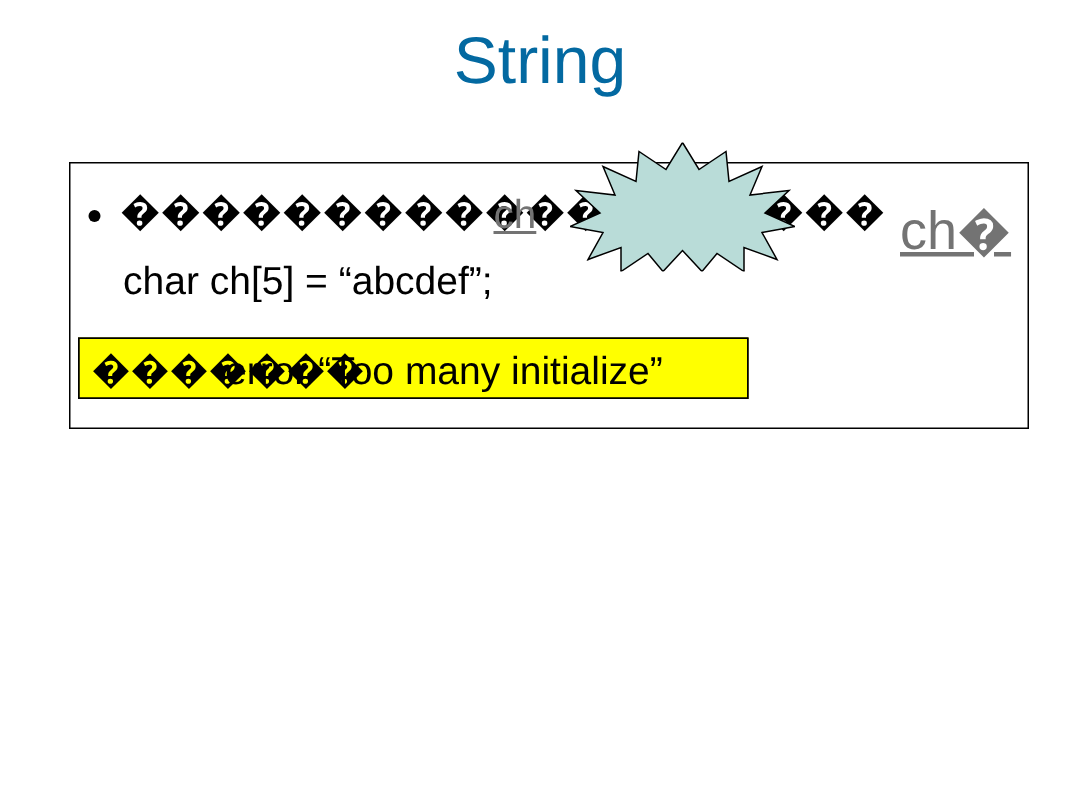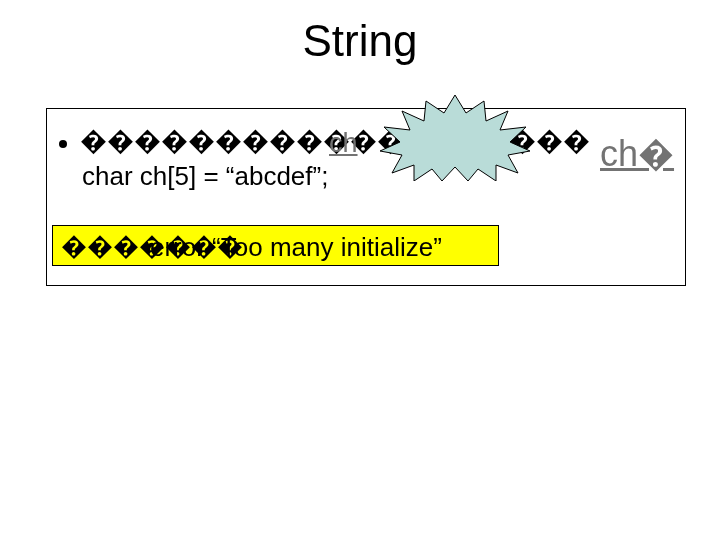--- a/index.html
+++ b/index.html
@@ -1,23 +1,23 @@
 <!DOCTYPE html>
 <html><head>
 <meta charset="utf-8">
 <style>
   * { margin: 0; padding: 0; box-sizing: border-box; }
   html, body { width: 720px; height: 540px; background: #fff; font-family: Arial, Helvetica, sans-serif; overflow: hidden; }
   .slide { position: relative; width: 720px; height: 540px; }
-  .title { position: absolute; top: 16px; left: 0; width: 720px; text-align: center; font-size: 44px; color: #000000; }
+  .title { position: absolute; top: 16px; left: 0; width: 720px; text-align: center; font-size: 44px; color: #0369a1; }
   .content-box { position: absolute; left: 46px; top: 108px; width: 640px; height: 178px; border: 1.5px solid #000; }
   .bullet-row { position: absolute; left: 59px; top: 128px; display: flex; align-items: center; }
   .bullet-dot { width: 8px; height: 8px; background: #000; border-radius: 50%; margin-right: 13px; margin-top: 4px; }
   .squares { letter-spacing: 0; font-size: 27px; color: #000; line-height: 1; white-space: nowrap; }
-  .code-line { position: absolute; left: 82px; top: 161px; font-size: 26px; color: #000; }
+  .code-line { position: absolute; left: 82px; top: 172px; font-size: 26px; color: #000; }
   .box-line { position: absolute; left: 52px; top: 225px; width: 447px; height: 41px; border: 1px solid #000; display: flex; align-items: center; padding-left: 8px; font-size: 26px; }
   .highlight { position:absolute; left:52px; top:225px; width:447px; height:41px; background:#ffff00; border:1px solid #000; }
 
   
   .starburst-wrap { position: absolute; left: 380px; top: 95px; width: 150px; height: 86px; z-index: 5; }
   .starburst-wrap svg { width: 100%; height: 100%; display: block; }
 
   
   .overlay-txt { position: absolute; font-size: 27px; color: #737373; z-index: 8; text-decoration: underline; }
   .t1 { left: 329px; top: 128px; font-size:27px; }

